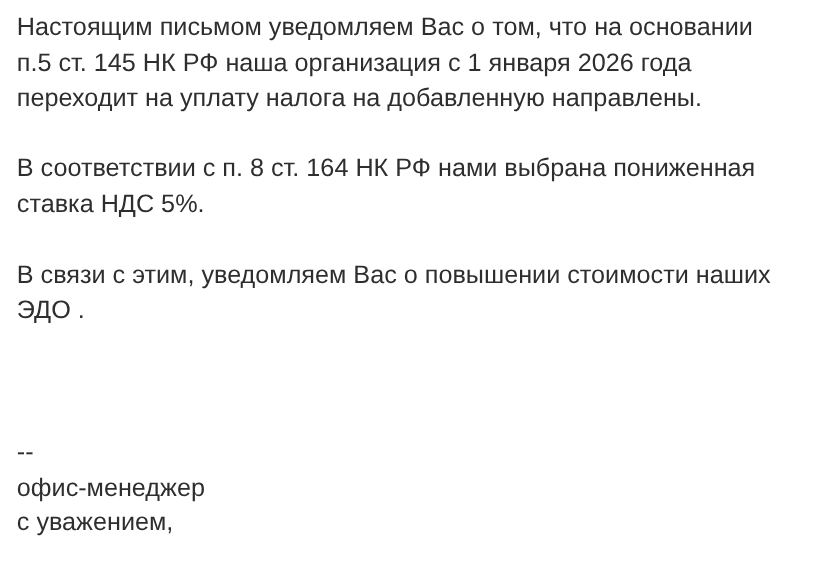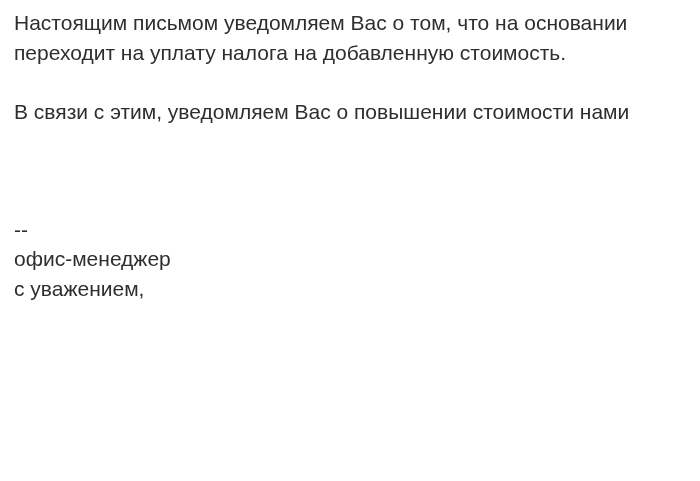--- a/index.html
+++ b/index.html
@@ -31,26 +31,32 @@
       margin-top: 88.5px;
     }
   </style>
 </head>
 <body>
 
 <div class="letter-body">
 
   <div class="paragraph">
     <div class="text-line">Настоящим письмом уведомляем Вас о том, что на основании</div>
-    <div class="text-line">переходит на уплату налога на добавленную стоимость.</div>
+    <div class="text-line">п.5 ст. 145 НК РФ наша организация с 1 января 2026 года</div>
+    <div class="text-line">переходит на уплату налога на добавленную направлены.</div>
   </div>
 
+  <div class="paragraph">
+    <div class="text-line">В соответствии с п. 8 ст. 164 НК РФ нами выбрана пониженная</div>
+    <div class="text-line">ставка НДС 5%.</div>
+  </div>
 
   <div class="paragraph">
-    <div class="text-line">В связи с этим, уведомляем Вас о повышении стоимости нами</div>
+    <div class="text-line">В связи с этим, уведомляем Вас о повышении стоимости наших</div>
+    <div class="text-line">ЭДО .</div>
   </div>
 
   <div class="signature-block">
     <div class="text-line">--</div>
     <div class="text-line">офис-менеджер</div>
     <div class="text-line">с уважением,</div>
   </div>
 
 </div>
 

